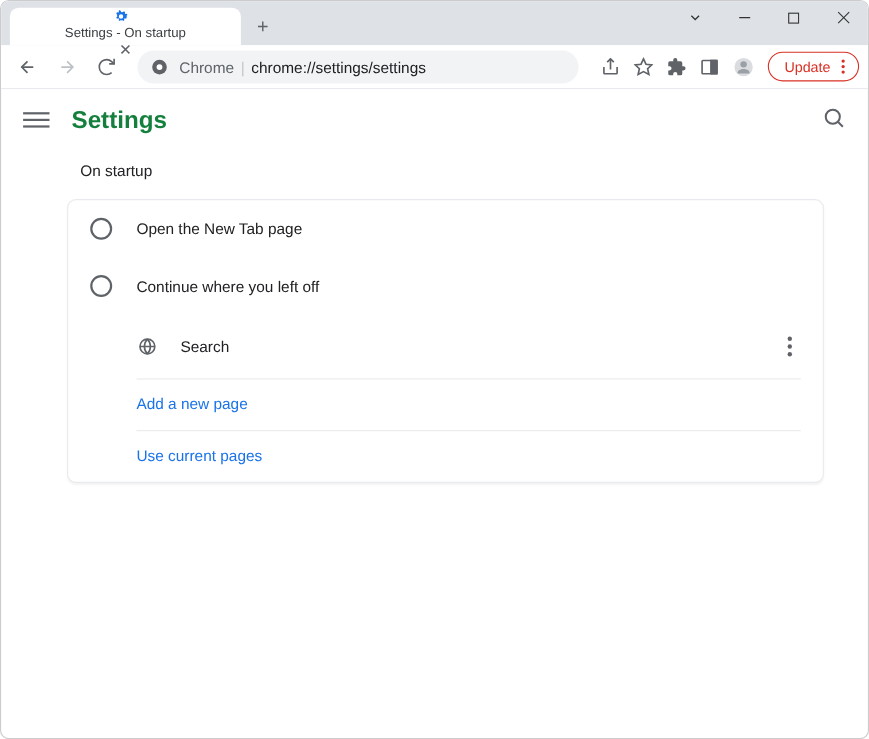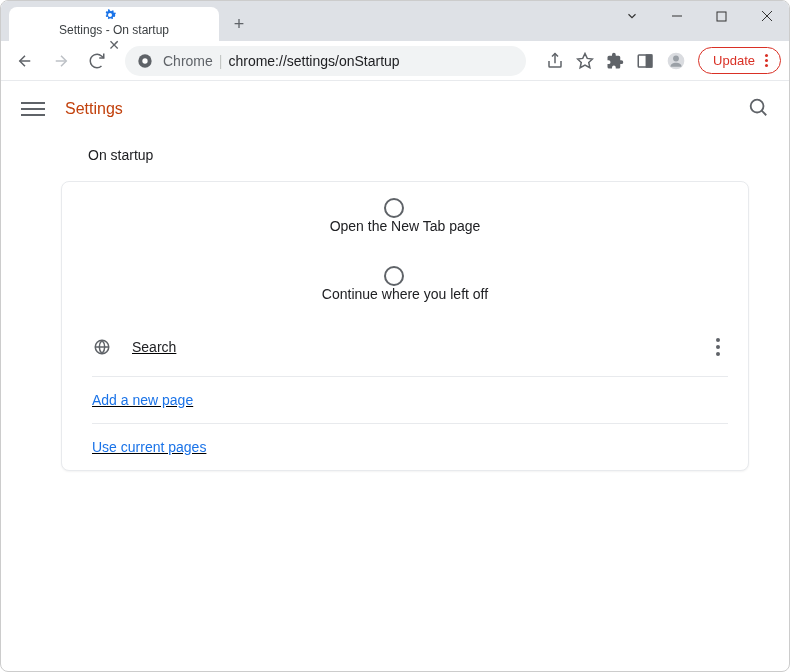--- a/index.html
+++ b/index.html
@@ -28,33 +28,33 @@
 .toolbar-icons { display: flex; align-items: center; gap: 12px; margin-left: 8px; }
 .toolbar-icon { color: #5f6368; cursor: pointer; display: flex; }
 .update-btn { border: 1px solid #d93025; color: #d93025; border-radius: 16px; padding: 5px 12px 5px 14px; font-size: 13px; display: flex; align-items: center; gap: 10px; cursor: pointer; margin-left: 8px; }
 .update-dots { display: flex; flex-direction: column; gap: 2px; }
 .update-dots span { width: 3px; height: 3px; background: #d93025; border-radius: 50%; }
 
 
 .settings-header { height: 56px; display: flex; align-items: center; padding: 0 20px; }
 .menu-icon { width: 24px; height: 24px; display: flex; flex-direction: column; justify-content: center; gap: 4px; margin-right: 20px; cursor: pointer; }
 .menu-icon span { height: 2px; background: #5f6368; }
-.settings-title { font-size: 16px; color: #c2410c; font-weight: 400; flex: 1; }
+.settings-title { font-size: 22px; color: #15803d; font-weight: 700; flex: 1; }
 .search-icon { color: #5f6368; cursor: pointer; }
 
 
 .content { padding: 10px 40px 0 60px; }
-.section-title { font-size: 14px; color: #202124; margin-bottom: 18px; margin-left: 27px; }
+.section-title { font-size: 14px; color: #202124; margin-bottom: 18px; margin-left: 12px; }
 .card { background: #fff; border: 1px solid #e8eaed; border-radius: 8px; box-shadow: 0 1px 2px rgba(0,0,0,0.05); }
-.radio-row { display: flex; align-items: center; padding: 16px 20px; cursor: pointer; flex-direction: column; }
+.radio-row { display: flex; align-items: center; padding: 16px 20px; cursor: pointer; }
 .radio { width: 20px; height: 20px; border: 2px solid #5f6368; border-radius: 50%; margin-right: 22px; position: relative; flex-shrink: 0; }
 .radio.selected { border-color: #1a73e8; }
 .radio.selected::after { content: ''; position: absolute; width: 10px; height: 10px; background: #1a73e8; border-radius: 50%; top: 3px; left: 3px; }
 .radio-label { font-size: 14px; color: #202124; }
-.sub-section { margin-left: 30px; margin-right: 20px; text-decoration: underline; }
+.sub-section { margin-left: 62px; margin-right: 20px; }
 .page-row { display: flex; align-items: center; padding: 12px 0; }
 .globe-icon { width: 20px; height: 20px; margin-right: 20px; color: #5f6368; display: flex; align-items: center; justify-content: center; flex-shrink: 0; }
 .page-info { flex: 1; }
 .page-name { font-size: 14px; color: #202124; }
 .page-url { font-size: 13px; color: #5f6368; margin-top: 2px; }
 .more-dots { display: flex; flex-direction: column; gap: 3px; cursor: pointer; padding: 8px; }
 .more-dots span { width: 4px; height: 4px; background: #5f6368; border-radius: 50%; }
 .divider-line { border-top: 1px solid #e8eaed; }
 .link-row { padding: 14px 0; }
 .link-text { font-size: 14px; color: #1a73e8; cursor: pointer; }
@@ -118,21 +118,21 @@
         <path d="M3 12a9 9 0 009 9 9 9 0 006-2.3"></path>
       </svg>
     </div>
   <div class="omnibox">
     <span class="omnibox-icon">
         <svg width="16" height="16" viewBox="0 0 24 24">
           <circle cx="12" cy="12" r="10" fill="#5f6368"></circle>
           <circle cx="12" cy="12" r="4" fill="#fff"></circle>
         </svg>
       </span>
-    <span class="omnibox-text"><span class="prefix">Chrome</span><span class="divider">|</span><span class="path">chrome://settings/onStartup</span></span>
+    <span class="omnibox-text"><span class="prefix">Chrome</span><span class="divider">|</span><span class="path">chrome://settings/settings</span></span>
   </div>
   <div class="toolbar-icons">
     <span class="toolbar-icon">
         <svg width="18" height="18" viewBox="0 0 24 24" fill="none" stroke="#5f6368" stroke-width="2">
           <path d="M4 12v7a1 1 0 001 1h14a1 1 0 001-1v-7"></path>
           <polyline points="16 6 12 2 8 6"></polyline>
           <line x1="12" y1="2" x2="12" y2="15"></line>
         </svg>
       </span>
     <span class="toolbar-icon">

